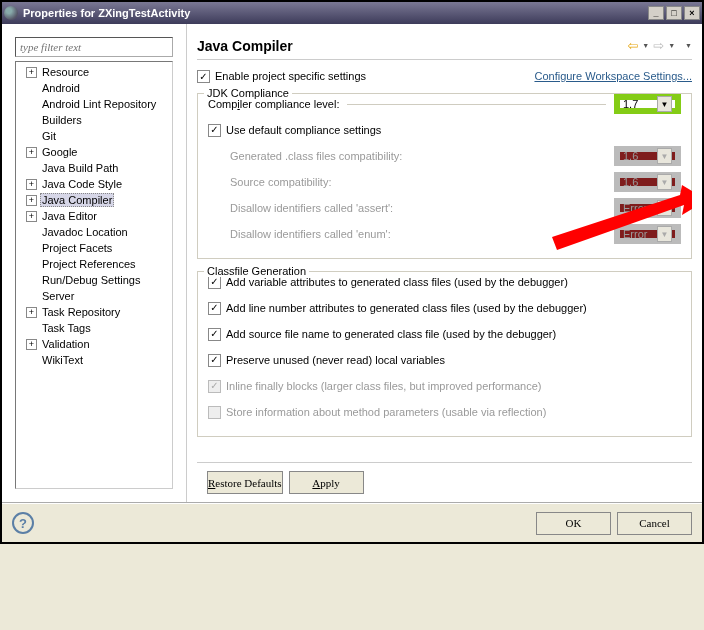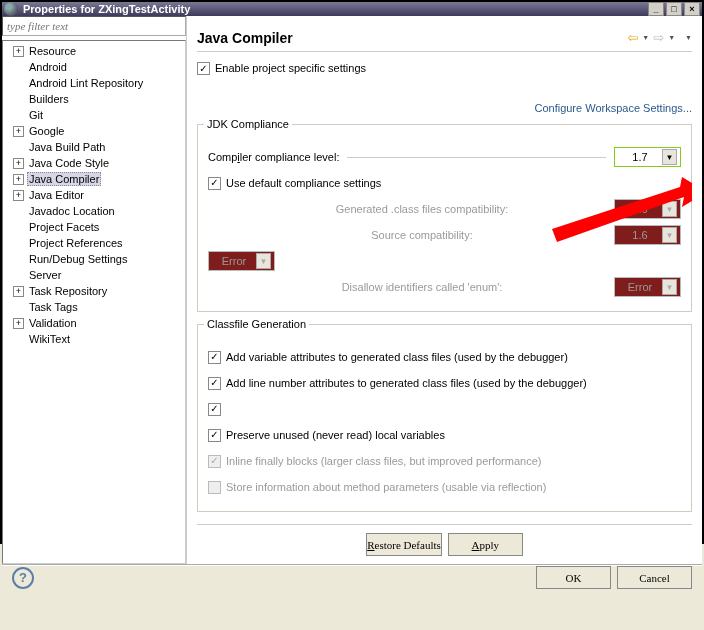--- a/index.html
+++ b/index.html
@@ -4,58 +4,58 @@
 <style>
 * { box-sizing: border-box; margin: 0; padding: 0; }
 body { font-family: Tahoma, sans-serif; font-size: 11px; background: #ece9d8; width: 704px; height: 630px; overflow: hidden; }
 .window { width: 704px; height: 544px; border: 2px solid #000; display: flex; flex-direction: column; }
 .titlebar { background: linear-gradient(to bottom, #7a7894, #3d3b5a); color: #fff; height: 22px; display: flex; align-items: center; padding: 0 2px; font-weight: bold; }
 .titlebar-icon { width: 14px; height: 14px; background: radial-gradient(circle at 35% 35%, #8aa 20%, #556 70%); border-radius: 50%; margin-right: 5px; }
 .titlebar-text { flex: 1; }
 .titlebar-buttons { display: flex; gap: 2px; }
 .tb-btn { width: 16px; height: 14px; background: #d4d0c8; border: 1px solid #888; display: flex; align-items: center; justify-content: center; font-size: 9px; font-family: Arial; color: #000; }
 .content { flex: 1; display: flex; background: #fff; }
-.sidebar { width: 185px; background: #fff; border-right: 1px solid #ccc; padding: 0; display: flex; flex-direction: column; }
+.sidebar { width: 185px; background: #fff; border-right: 1px solid #ccc; padding: 13px; display: flex; flex-direction: column; }
 .filter-input { width: 100%; height: 20px; border: 1px inset #aaa; padding: 1px 4px; font-size: 11px; color: #999; font-style: italic; margin-bottom: 4px; font-family: Tahoma; }
 .tree { flex: 1; overflow-y: auto; border: 1px inset #ccc; padding: 2px; }
 .tree-item { display: flex; align-items: center; height: 16px; padding-left: 8px; cursor: default; white-space: nowrap; }
 .tree-toggle { width: 11px; height: 11px; border: 1px solid #888; display: inline-flex; align-items: center; justify-content: center; font-size: 9px; line-height: 1; margin-right: 3px; background: #fff; }
 .tree-toggle-empty { width: 11px; display: inline-block; margin-right: 3px; }
 .tree-label { padding: 0 2px; }
 .tree-label.selected { background: #d6d6e7; border: 1px dotted #888; padding: 0 1px; }
 .main { flex: 1; display: flex; flex-direction: column; padding: 8px 10px 0 10px; background: #fff; }
 .main-header { display: flex; align-items: center; height: 28px; border-bottom: 1px solid #ccc; margin-bottom: 10px; }
 .main-title { font-size: 14px; font-weight: bold; flex: 1; }
 .nav-arrows { display: flex; gap: 4px; align-items: center; }
 .nav-arrow { font-size: 13px; }
 .nav-arrow.back { color: #e6a817; }
 .nav-arrow.fwd { color: #bbb; }
 .nav-arrow-drop { font-size: 7px; color: #555; }
 .enable-row { display: flex; align-items: flex-start; margin-bottom: 10px; }
 .enable-row label { flex: 1; }
-.link { color: #2a5b8b; cursor: pointer; margin-top: 40px; }
-.groupbox { border: 1px solid #d0cdc0; margin-bottom: 12px; padding: 22px 10px 8px 10px; position: relative; text-align: center; }
+.link { color: #2a5b8b; text-decoration: underline; cursor: pointer; }
+.groupbox { border: 1px solid #d0cdc0; margin-bottom: 12px; padding: 0 10px 8px 10px; position: relative; }
 .groupbox-title { position: absolute; top: -7px; left: 6px; background: #fff; padding: 0 3px; font-size: 11px; }
 .row { display: flex; align-items: center; margin-bottom: 6px; min-height: 20px; }
 .row.disabled { color: #9a9a9a; }
 .row-label { flex: 1; }
 .row-label.indent { padding-left: 22px; }
 .checkbox { width: 13px; height: 13px; margin-right: 5px; border: 1px solid #888; background: #fff; display: inline-flex; align-items: center; justify-content: center; font-size: 10px; line-height: 1; }
 .checkbox.disabled { background: #eee; border-color: #bbb; }
 .checkbox.checked::before { content: "✓"; color: #000; }
 .checkbox.checked.disabled::before { color: #aaa; }
-.select { width: 67px; height: 20px; border: 1px solid #84cc16; background: #fff; display: flex; align-items: center; padding: 0 3px; position: relative; }
+.select { width: 67px; height: 20px; border: 6px solid #84cc16; background: #fff; display: flex; align-items: center; padding: 0 3px; position: relative; }
 .select.disabled { background: #7f1d1d; color: #9a9a9a; border-color: #bbb; }
 .select-val { flex: 1; }
 .select-btn { width: 15px; height: 16px; background: #e8e6dc; border: 1px solid #aaa; display: flex; align-items: center; justify-content: center; font-size: 8px; }
 .select-btn.disabled { color: #aaa; }
 .compliance-line { flex: 1; margin: 0 8px; border-top: 1px solid #cfccc0; height: 1px; align-self: center; }
 .main-scroll { flex: 1; overflow-y: auto; position: relative; }
 .arrow-annotation { position: absolute; top: 115px; left: 355px; pointer-events: none; z-index: 100; }
-.bottom-panel { border-top: 1px solid #ccc; padding: 8px 10px; display: flex; justify-content: center; gap: 6px; background: #fff; }
+.bottom-panel { border-top: 1px solid #ccc; padding: 8px 10px; display: flex; justify-content: flex-start; gap: 6px; background: #fff; }
 .btn { min-width: 75px; height: 23px; background: #ece9d8; border: 1px solid #888; font-size: 11px; font-family: Tahoma; cursor: default; }
 .footer { height: 40px; background: #ece9d8; display: flex; align-items: center; padding: 0 10px; border-top: 2px groove #fff; }
 .help-icon { width: 22px; height: 22px; border: 2px solid #5b7fa6; border-radius: 50%; display: flex; align-items: center; justify-content: center; color: #5b7fa6; font-weight: bold; font-size: 13px; }
 .footer-spacer { flex: 1; }
 .shortcut { text-decoration: underline; }
 </style>
 </head>
 <body>
 
 <div class="window">
@@ -194,20 +194,21 @@
                 </div>
               </div>
               <div class="row disabled">
                 <span class="row-label indent">Source compatibility:</span>
                 <div class="select disabled">
                   <span class="select-val">1.6</span>
                   <div class="select-btn disabled">▼</div>
                 </div>
               </div>
               <div class="row disabled">
+                <span class="row-label indent">Disallow identifiers called 'assert':</span>
                 <div class="select disabled">
                   <span class="select-val">Error</span>
                   <div class="select-btn disabled">▼</div>
                 </div>
               </div>
               <div class="row disabled">
                 <span class="row-label indent">Disallow identifiers called 'enum':</span>
                 <div class="select disabled">
                   <span class="select-val">Error</span>
                   <div class="select-btn disabled">▼</div>
@@ -222,20 +223,21 @@
               <div class="row">
                 <span class="checkbox checked"></span>
                 <span>Add variable attributes to generated class files (used by the debugger)</span>
               </div>
               <div class="row">
                 <span class="checkbox checked"></span>
                 <span>Add line number attributes to generated class files (used by the debugger)</span>
               </div>
               <div class="row">
                 <span class="checkbox checked"></span>
+                <span>Add source file name to generated class file (used by the debugger)</span>
               </div>
               <div class="row">
                 <span class="checkbox checked"></span>
                 <span>Preserve unused (never read) local variables</span>
               </div>
               <div class="row disabled">
                 <span class="checkbox checked disabled"></span>
                 <span>Inline finally blocks (larger class files, but improved performance)</span>
               </div>
               <div class="row disabled">

